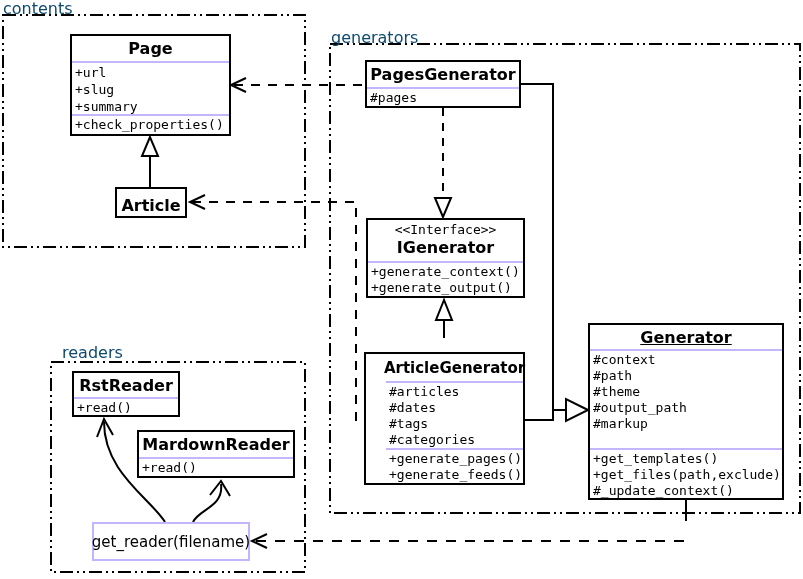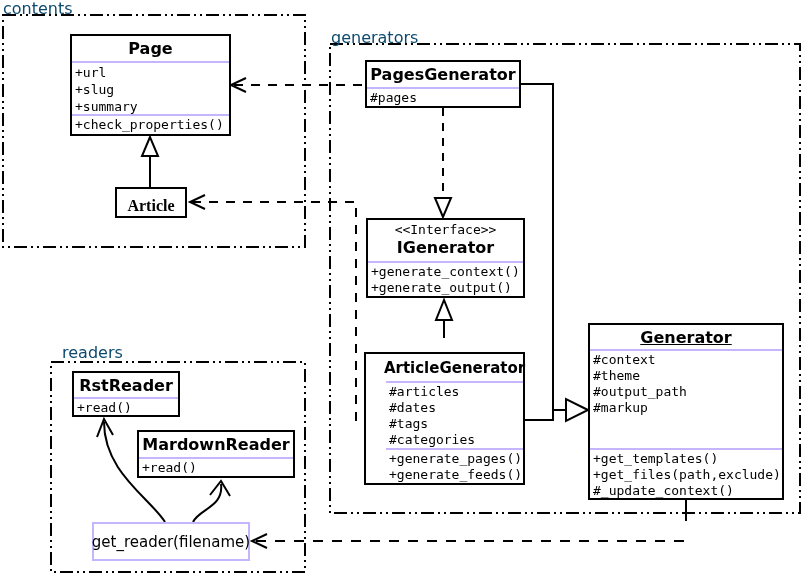--- a/index.html
+++ b/index.html
@@ -104,21 +104,21 @@
       <div class="cls-line">+url</div>
       <div class="cls-line">+slug</div>
       <div class="cls-line">+summary</div>
     </div>
     <div class="cls-sec" style="height:20px;line-height:16px;">
       <div class="cls-line">+check_properties()</div>
     </div>
   </div>
 
   <div class="uml-class" style="left:115px;top:187px;width:72px;height:31px;">
-    <div class="cls-title" style="height:33px;font-family:Liberation Serif, serif;">Article</div>
+    <div class="cls-title" style="height:33px;">Article</div>
   </div>
 
   <div class="uml-class" style="left:365px;top:60px;width:156px;height:48px;">
     <div class="cls-title" style="height:25px;">PagesGenerator</div>
     <div class="cls-sec" style="height:19px;line-height:16px;">
       <div class="cls-line">#pages</div>
     </div>
   </div>
 
   <div class="uml-class" style="left:366px;top:218px;width:159px;height:80px;">
@@ -143,20 +143,21 @@
     <div class="cls-sec" style="height:35px;line-height:16px;">
       <div class="cls-line">+generate_pages()</div>
       <div class="cls-line">+generate_feeds()</div>
     </div>
   </div>
 
   <div class="uml-class" style="left:588px;top:323px;width:196px;height:177px;">
     <div class="cls-title" style="height:24px;text-decoration:underline;">Generator</div>
     <div class="cls-sec" style="height:99px;line-height:16px;">
       <div class="cls-line">#context</div>
+      <div class="cls-line">#path</div>
       <div class="cls-line">#theme</div>
       <div class="cls-line">#output_path</div>
       <div class="cls-line">#markup</div>
     </div>
     <div class="cls-sec" style="height:50px;line-height:16px;">
       <div class="cls-line">+get_templates()</div>
       <div class="cls-line">+get_files(path,exclude)</div>
       <div class="cls-line">#_update_context()</div>
     </div>
   </div>

